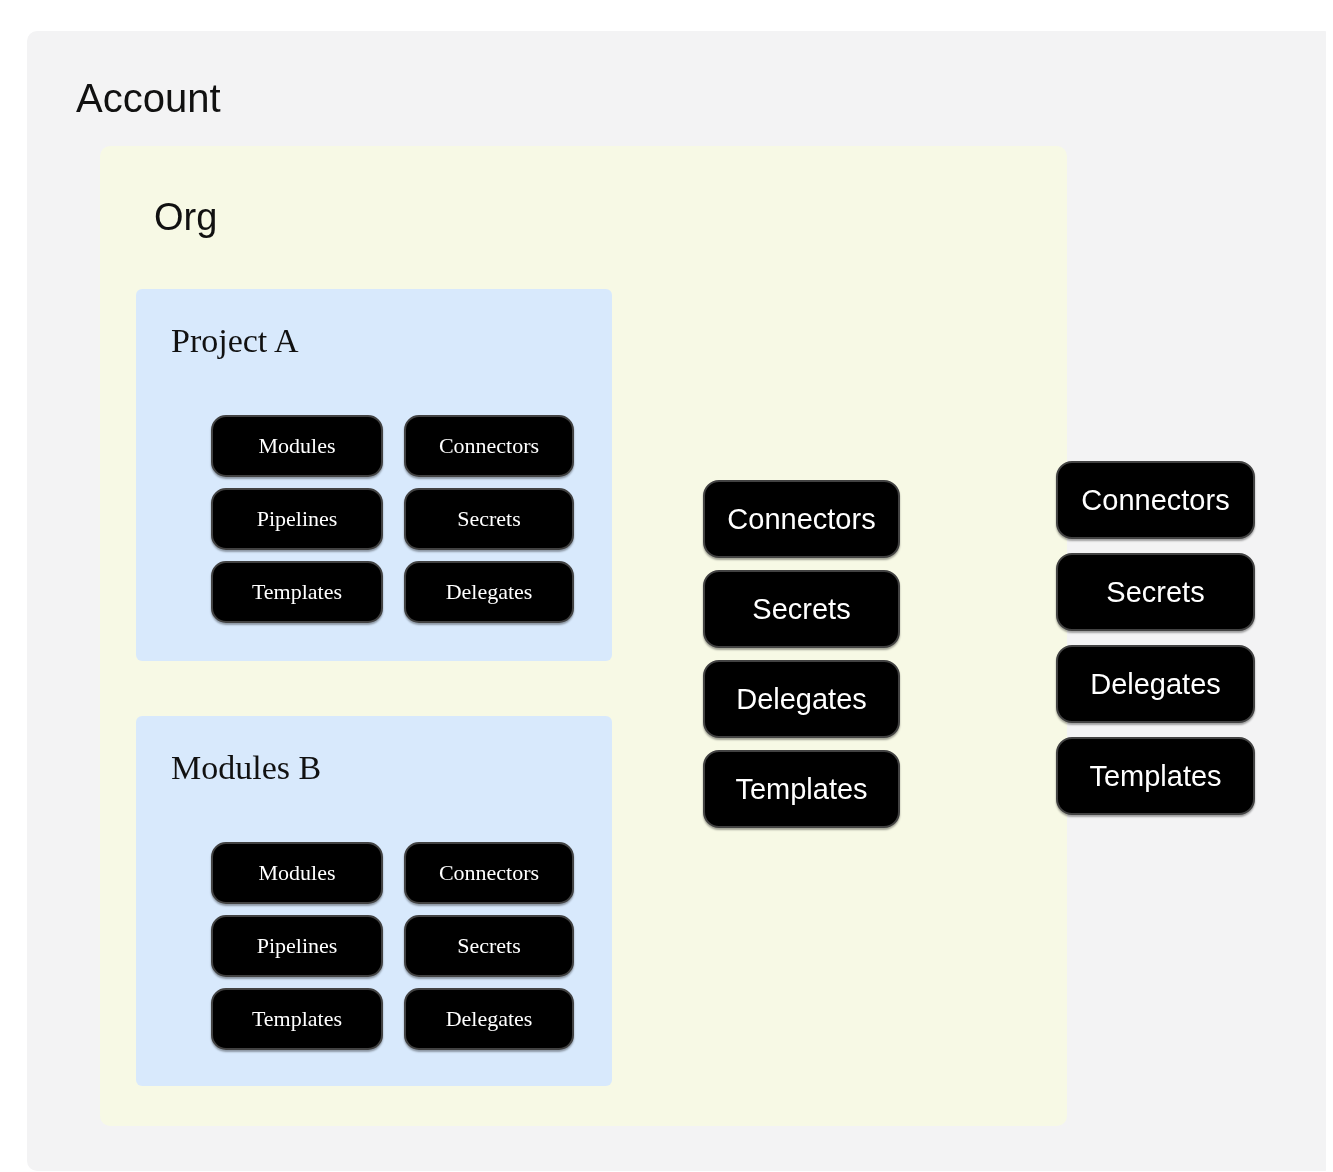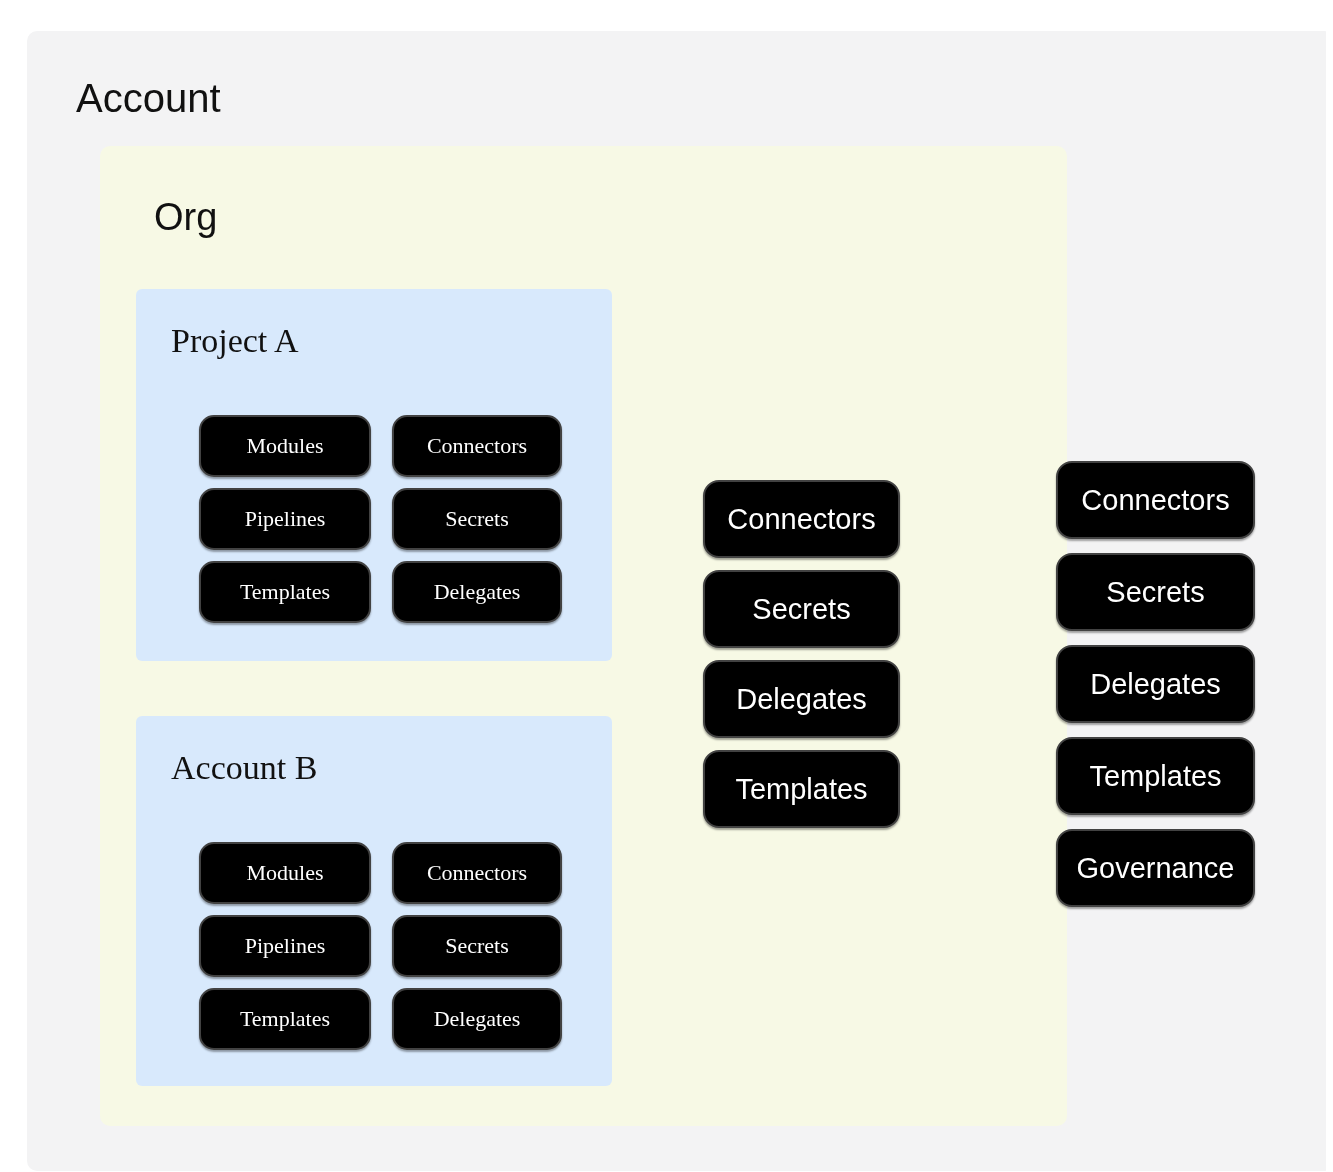--- a/index.html
+++ b/index.html
@@ -65,21 +65,21 @@
   .project-b { top: 570px; height: 370px; }
   .project-title {
     position: absolute;
     left: 28px; top: 26px;
     font-size: 34px;
     line-height: 1.1;
     font-weight: 400;
   }
   .btn-grid {
     position: absolute;
-    left: 56px; top: 119px;
+    left: 68px; top: 119px;
     display: grid;
     grid-template-columns: 172px 170px;
     column-gap: 21px;
     row-gap: 11px;
   }
   .node {
     background: var(--node-bg);
     color: var(--node-text);
     border: 2px solid var(--node-border);
     box-shadow: 0 2px 2px rgba(0,0,0,0.35);
@@ -132,21 +132,21 @@
           <div class="node proj-node">Modules</div>
           <div class="node proj-node">Connectors</div>
           <div class="node proj-node">Pipelines</div>
           <div class="node proj-node">Secrets</div>
           <div class="node proj-node">Templates</div>
           <div class="node proj-node">Delegates</div>
         </div>
       </div>
 
       <div class="project project-b">
-        <div class="project-title">Account B</div>
+        <div class="project-title">Modules B</div>
         <div class="btn-grid">
           <div class="node proj-node">Modules</div>
           <div class="node proj-node">Connectors</div>
           <div class="node proj-node">Pipelines</div>
           <div class="node proj-node">Secrets</div>
           <div class="node proj-node">Templates</div>
           <div class="node proj-node">Delegates</div>
         </div>
       </div>
 
@@ -156,17 +156,16 @@
         <div class="node pill-node">Delegates</div>
         <div class="node pill-node">Templates</div>
       </div>
     </section>
 
     <div class="pill-col account-pills">
       <div class="node pill-node">Connectors</div>
       <div class="node pill-node">Secrets</div>
       <div class="node pill-node">Delegates</div>
       <div class="node pill-node">Templates</div>
-      <div class="node pill-node">Governance</div>
     </div>
   </section>
 
 </div>
 
 </body></html>

